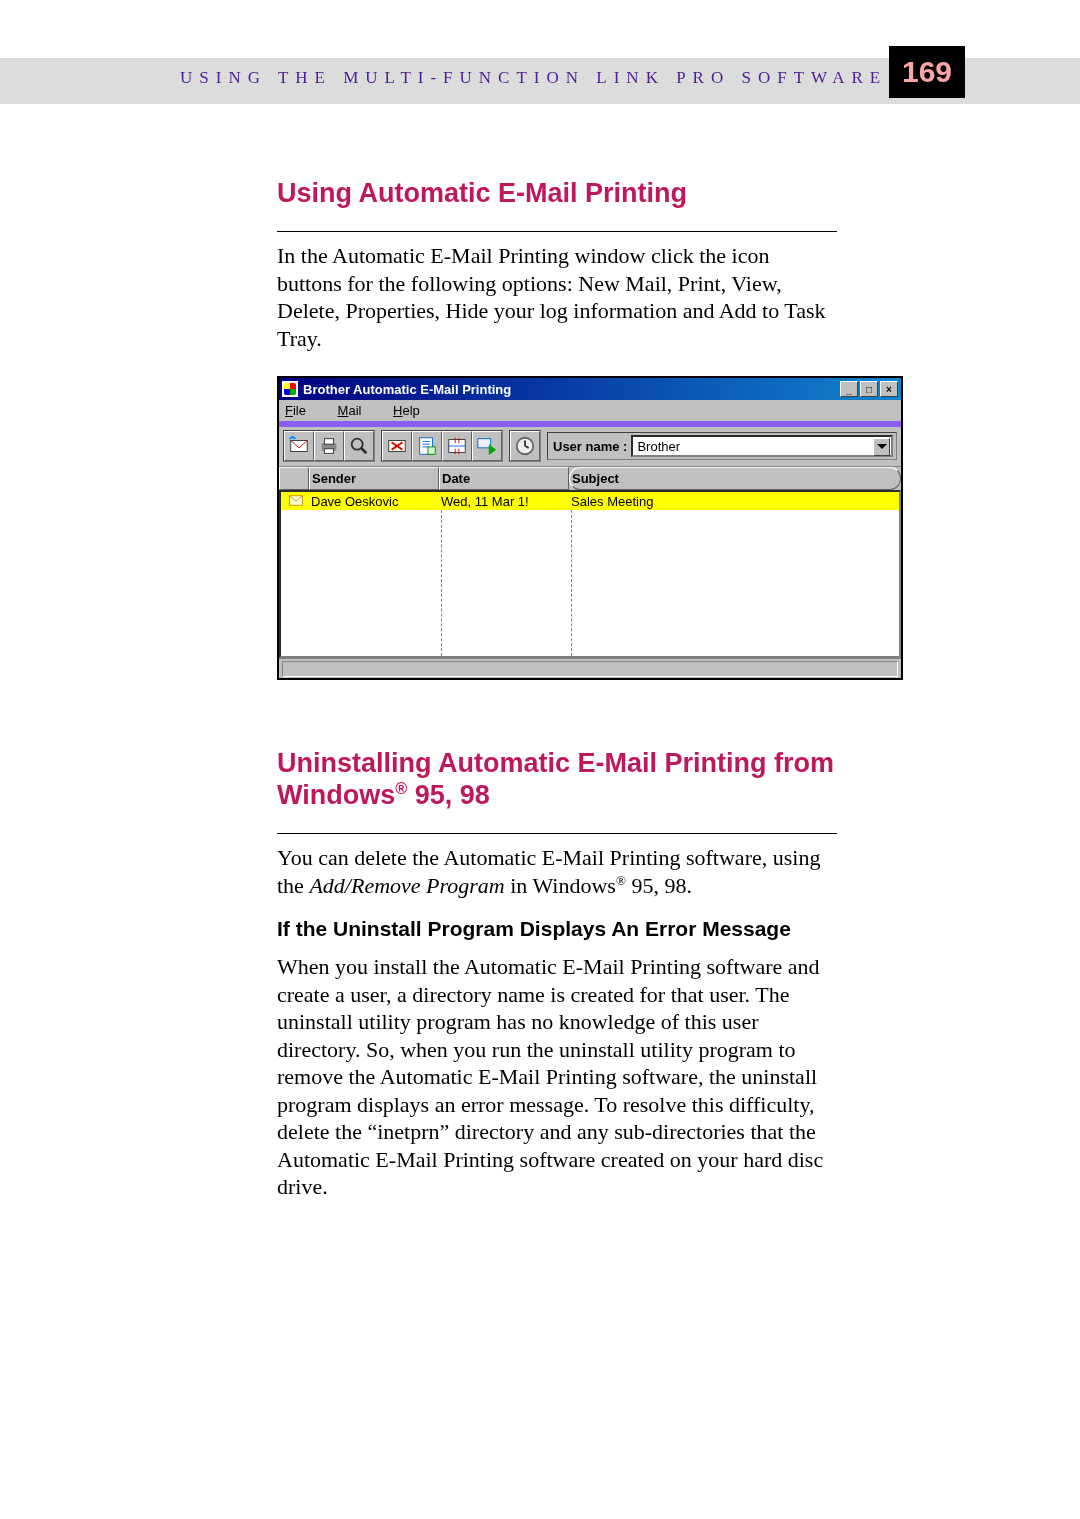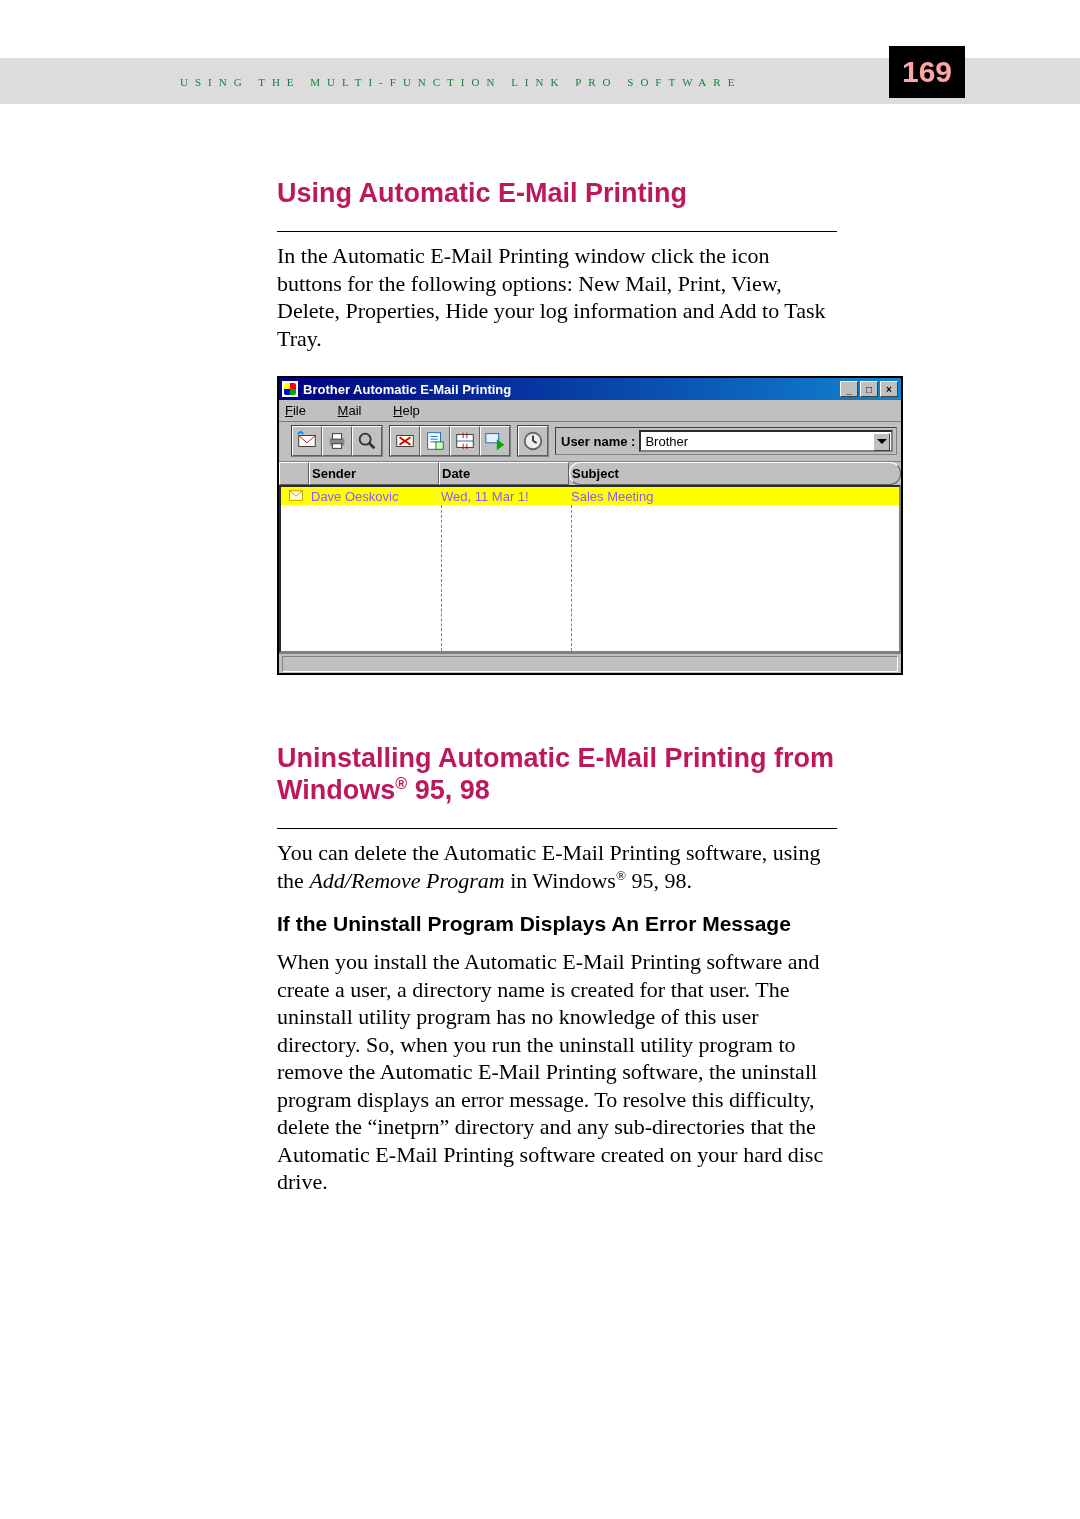--- a/index.html
+++ b/index.html
@@ -19,24 +19,23 @@
     top: 58px; left: 0; right: 0;
     height: 46px;
     background: #dcdcdc;
     display: flex;
     align-items: center;
   }
   .hdr-bar .running {
     position: absolute;
     left: 180px; top: 10px;
     font-family: "Times New Roman", serif;
-    font-size: 11px;
+    font-size: 17px;
     letter-spacing: 7px;
-    color: #15803d;
-    margin-top: 8px;
+    color: #4c1d95;
   }
   .page-num-box {
     position: absolute;
     right: 115px; top: 46px;
     width: 76px; height: 52px;
     background: #000;
     color: #fca5a5;
     font-family: Arial, Helvetica, sans-serif;
     font-weight: bold;
     font-size: 30px;
@@ -115,22 +114,22 @@
   }
   .menubar {
     background: #c0c0c0;
     padding: 3px 6px;
   }
   .menubar span { margin-right: 14px; }
   .menubar u { text-decoration: underline; }
 
   .toolbar {
     display: flex; align-items: center;
-    padding: 3px 4px 4px 12px;
-    border-top: 1px solid #8b5cf6;
+    padding: 3px 4px 4px 4px;
+    border-top: 6px solid #8b5cf6;
     text-align: right;
   }
   .tb-group {
     display: flex;
     border: 1px solid #808080;
     border-top-color: #404040; border-left-color: #404040;
     margin-right: 6px;
   }
   .tb-btn {
     width: 30px; height: 30px;
@@ -191,21 +190,21 @@
   .list-body {
     background: #fff;
     height: 168px;
     border: 2px inset #808080;
     position: relative;
     overflow: hidden;
   }
   .row-hl {
     display: flex;
     background: #ffff00;
-    color: #8b5cf6;
+    color: #000000;
     height: 18px;
     align-items: center;
   }
   .row-hl .ic {
     width: 30px; text-align: center;
   }
   .row-hl .ic svg { width: 14px; height: 11px; }
   .row-hl .col { overflow: hidden; white-space: nowrap; }
   .divline {
     position: absolute;

